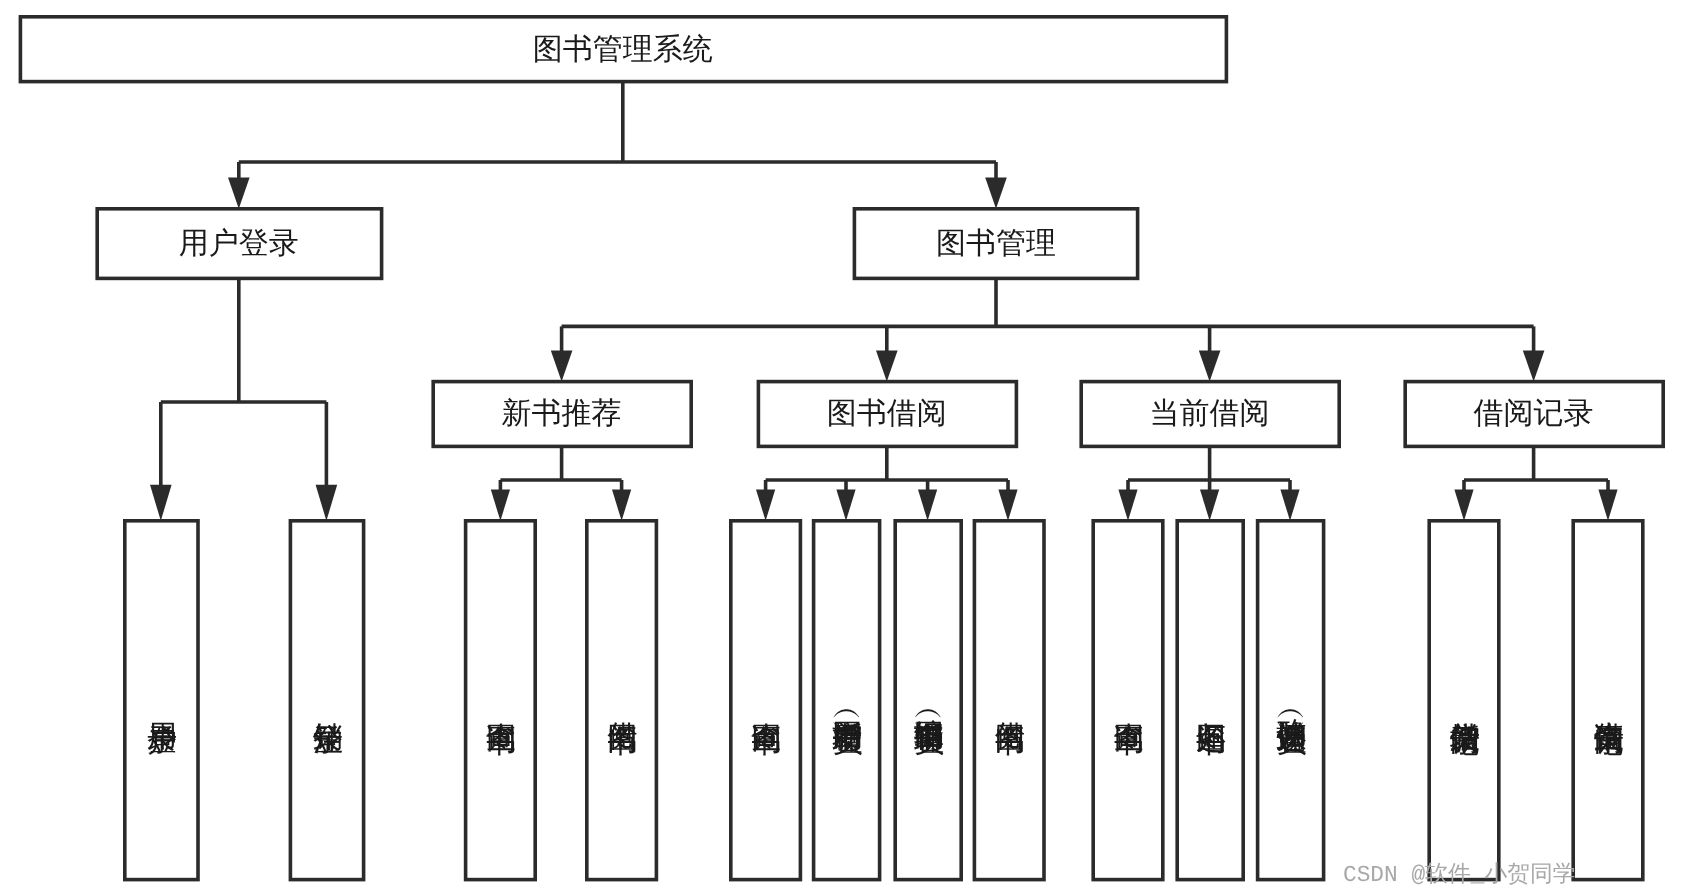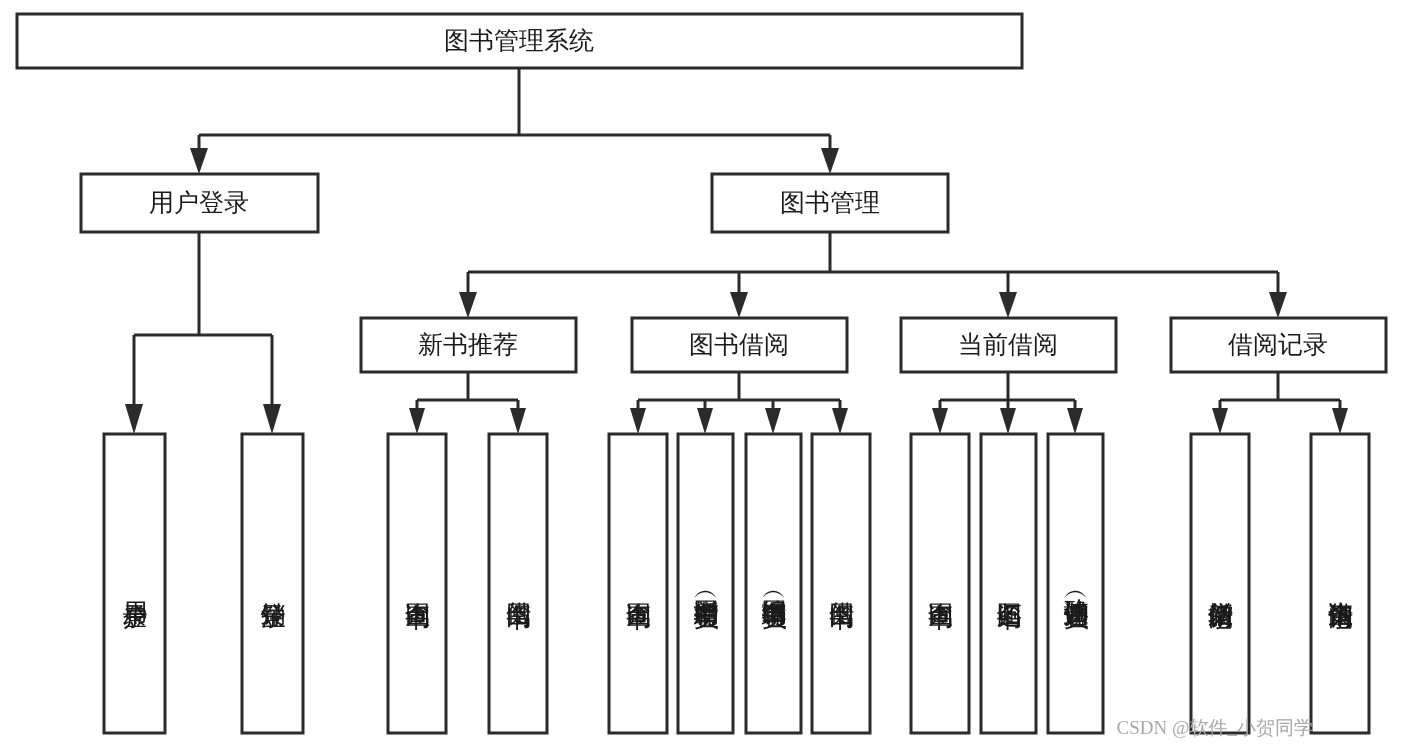--- a/index.html
+++ b/index.html
@@ -68,21 +68,21 @@
     align-items: center;
     justify-content: center;
     text-align: center;
     white-space: nowrap;
     pointer-events: none;
   }
   .watermark {
     position: absolute;
     right: 8px;
     bottom: 6px;
-    font-family: Liberation Serif, serif;
+    font-family: Liberation Mono, monospace;
     font-size: 19px;
     color: #a8a8a8;
     white-space: nowrap;
   }
 </style>
 </head>
 <body>
 
 <div id="diagram-root">
 

